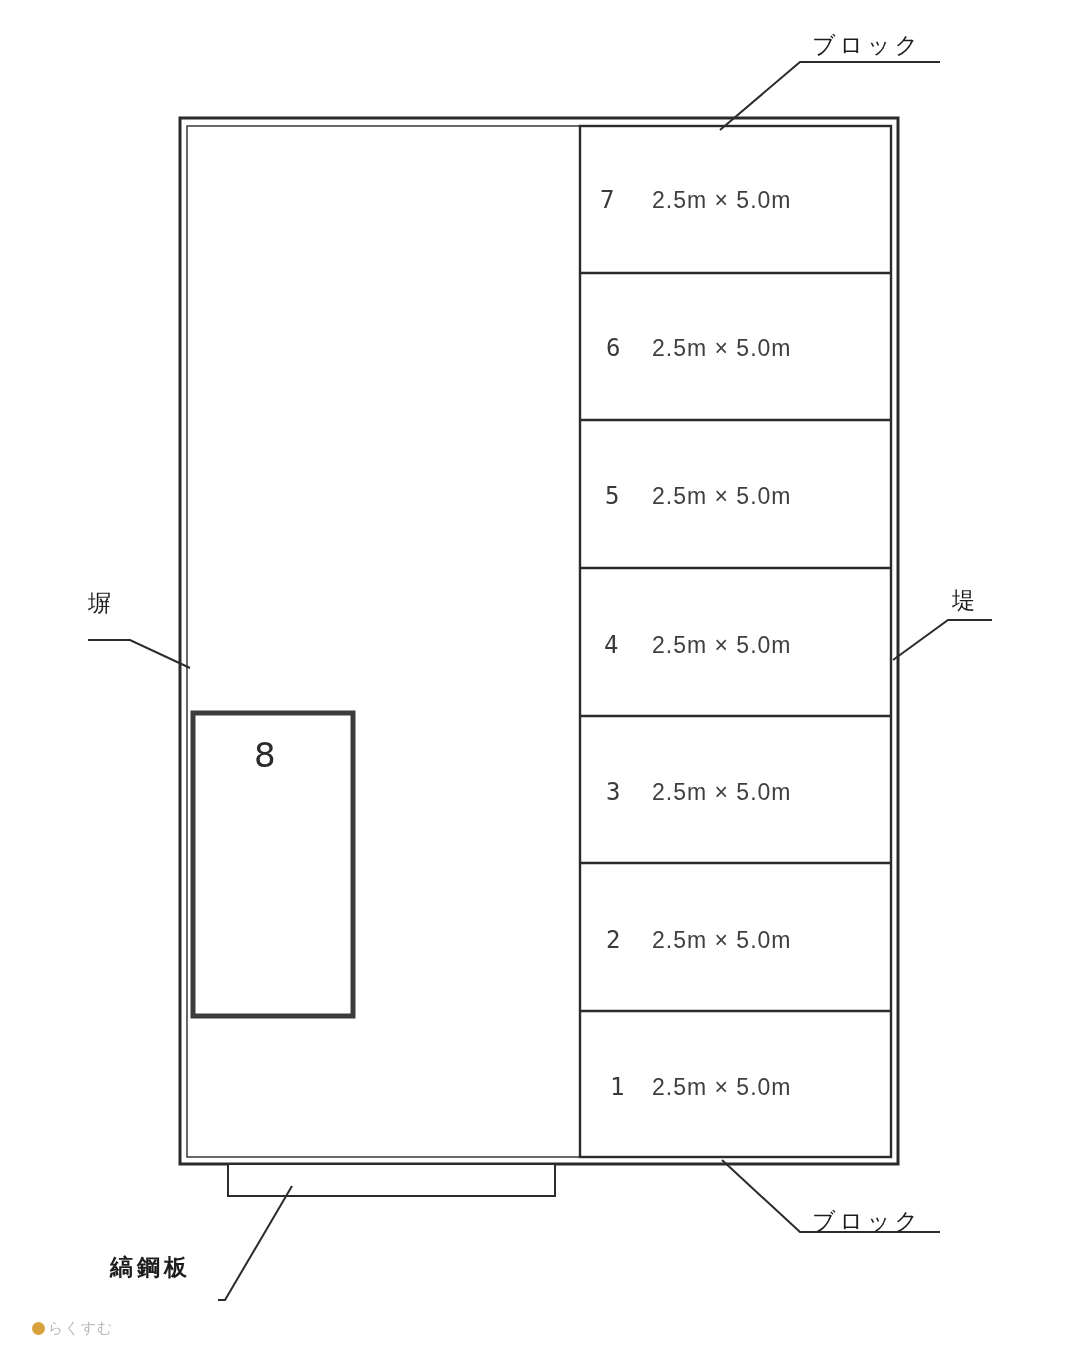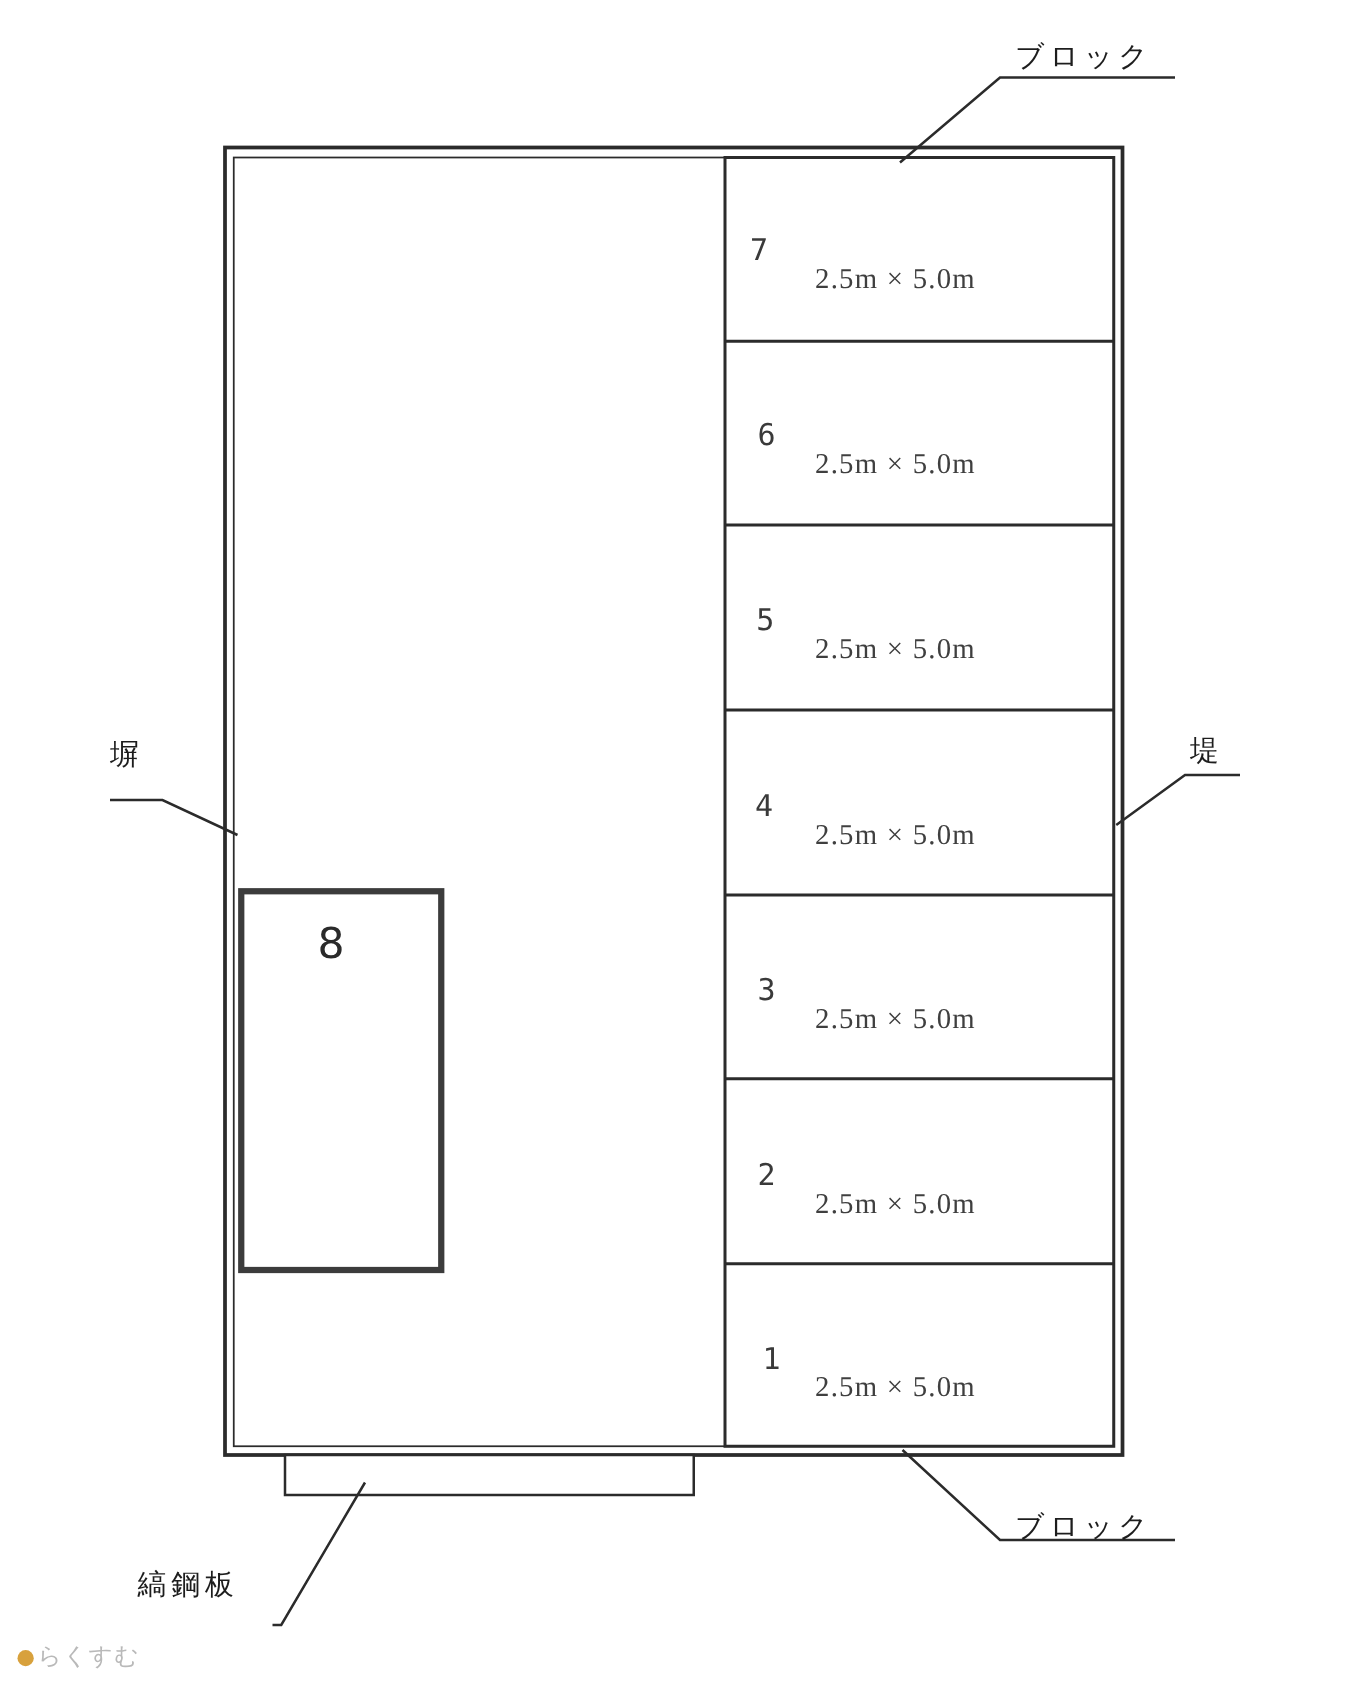--- a/index.html
+++ b/index.html
@@ -48,35 +48,34 @@
     position: absolute;
     font-size: 24px;
     color: #3a3a3a;
     font-family: "DejaVu Sans Mono", monospace;
     letter-spacing: 0px;
   }
   .stall-size {
     position: absolute;
     font-size: 23px;
     color: #3f3f3f;
-    font-family: Liberation Serif, serif;
+    font-family: Liberation Sans, sans-serif;
     letter-spacing: 1px;
-    margin-top: 23px;
   }
   .big-num {
     position: absolute;
     font-size: 34px;
     color: #2a2a2a;
     font-family: "DejaVu Sans", sans-serif;
   }
   .watermark {
     position: absolute;
-    left: 14px;
+    left: 32px;
     bottom: 12px;
-    font-size: 19px;
+    font-size: 15px;
     color: #b9b9b9;
     font-family: "DejaVu Sans", sans-serif;
     letter-spacing: 1px;
   }
   .watermark .dot {
     display: inline-block;
     width: 13px;
     height: 13px;
     border-radius: 50%;
     background: #d8a13c;
@@ -116,21 +115,21 @@
   </svg>
 
   <div class="txt callout" style="left:812px; top:30px;">ブロック</div>
 
   <div class="txt callout" style="left:812px; top:1206px;">ブロック</div>
 
   <div class="txt callout-v" style="left:88px; top:588px;">塀</div>
 
   <div class="txt callout-v" style="left:952px; top:585px;">堤</div>
 
-  <div class="txt callout" style="left:110px; top:1252px;">縞鋼板</div>
+  <div class="txt callout" style="left:110px; top:1252px;font-weight:bold;">縞鋼板</div>
 
   <div class="big-num" style="left:254px; top:735px;">8</div>
 
   <div>
     <div class="stall-num" style="left:600px; top:186px;">7</div>
     <div class="stall-size" style="left:652px; top:187px;">2.5m × 5.0m</div>
   </div>
 
   <div>
     <div class="stall-num" style="left:606px; top:334px;">6</div>

